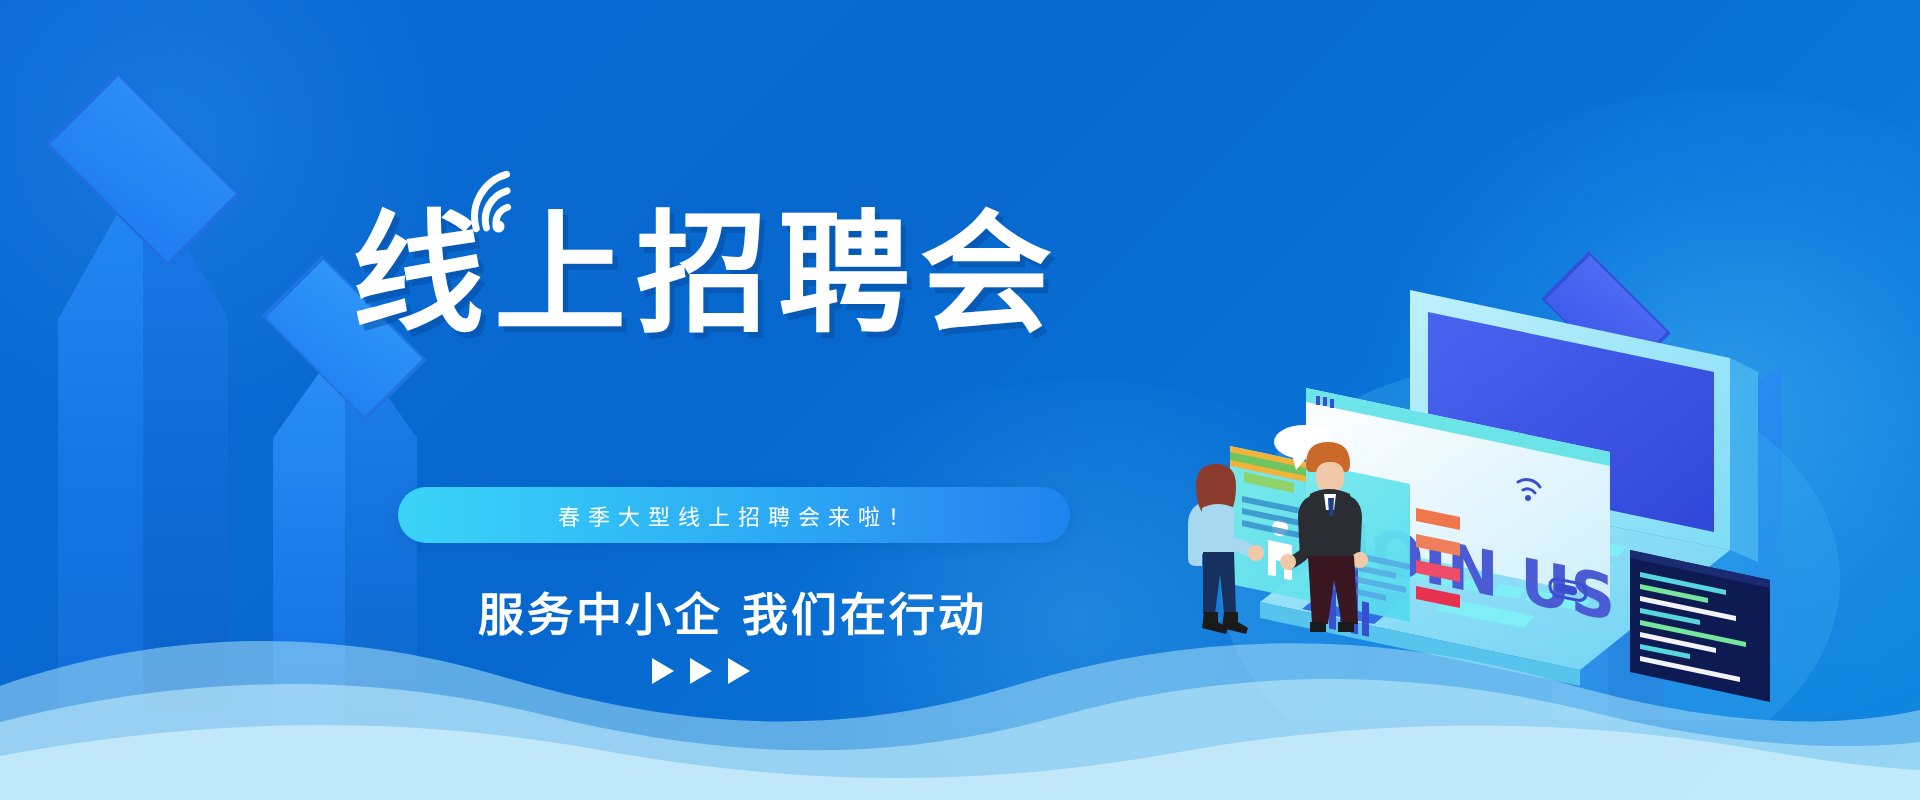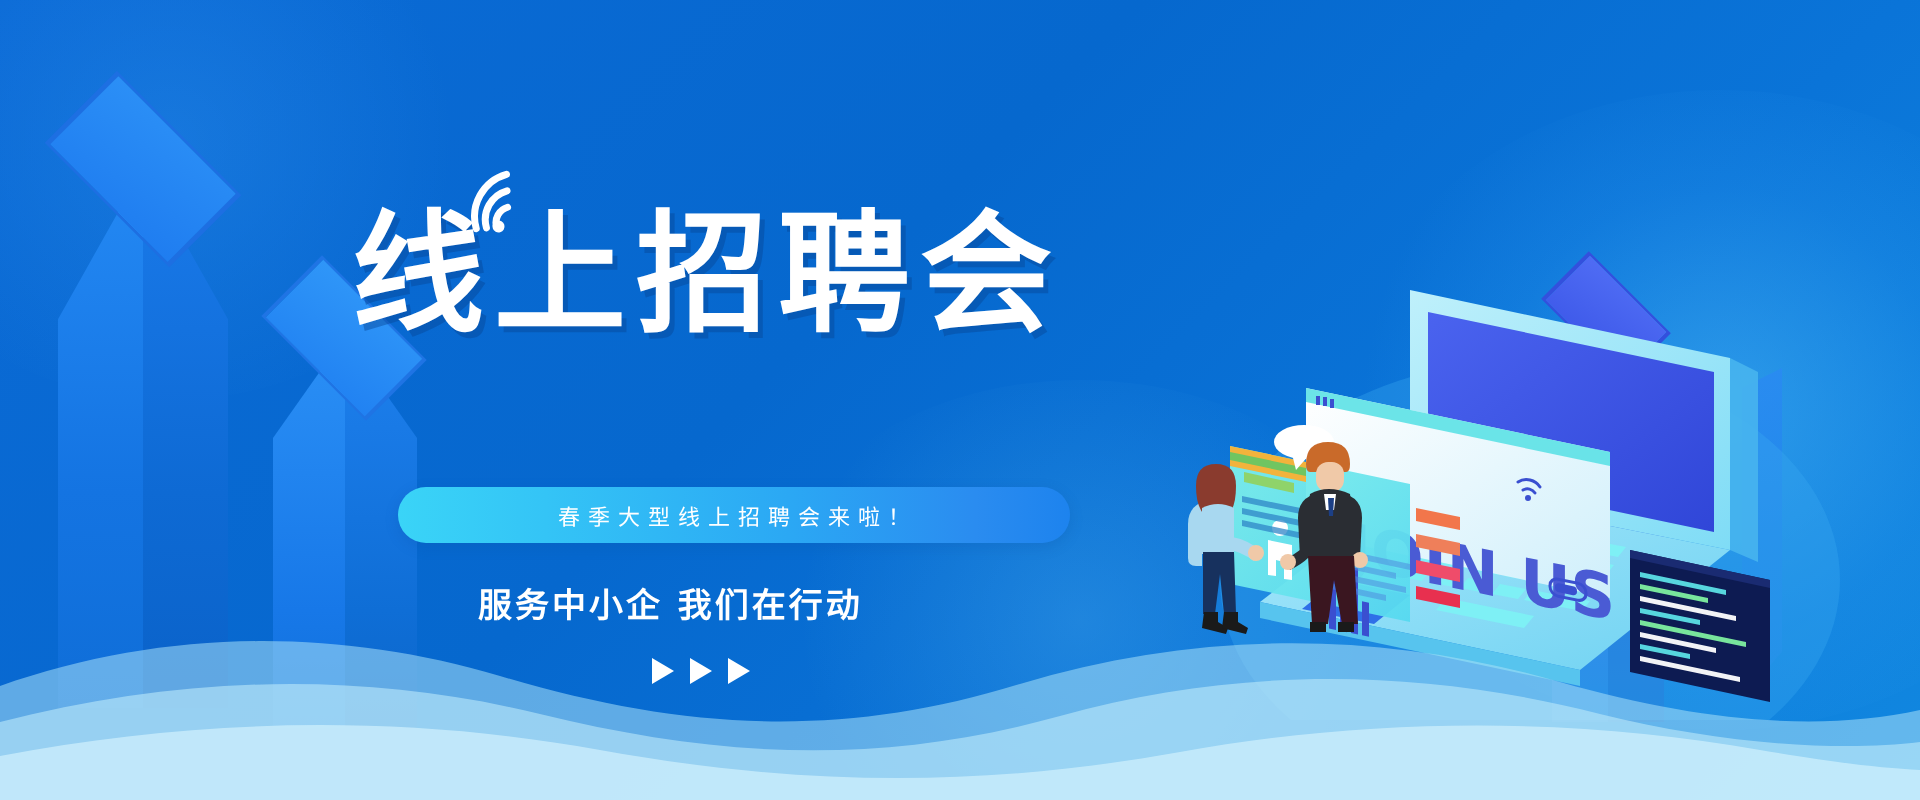--- a/index.html
+++ b/index.html
@@ -147,21 +147,21 @@
     font-weight: normal;
     text-indent: 8px;
     font-family: "DejaVu Sans", "Liberation Sans", sans-serif;
   }
 
   
   .tagline {
     position: absolute;
     left: 478px; top: 578px;
     color: #ffffff;
-    font-size: 34px;
+    font-size: 46px;
     font-weight: bold;
     letter-spacing: 3px;
     white-space: nowrap;
     font-family: "DejaVu Sans", "Liberation Sans", sans-serif;
   }
 
   
   .arrows {
     position: absolute;
     left: 652px; top: 658px;

